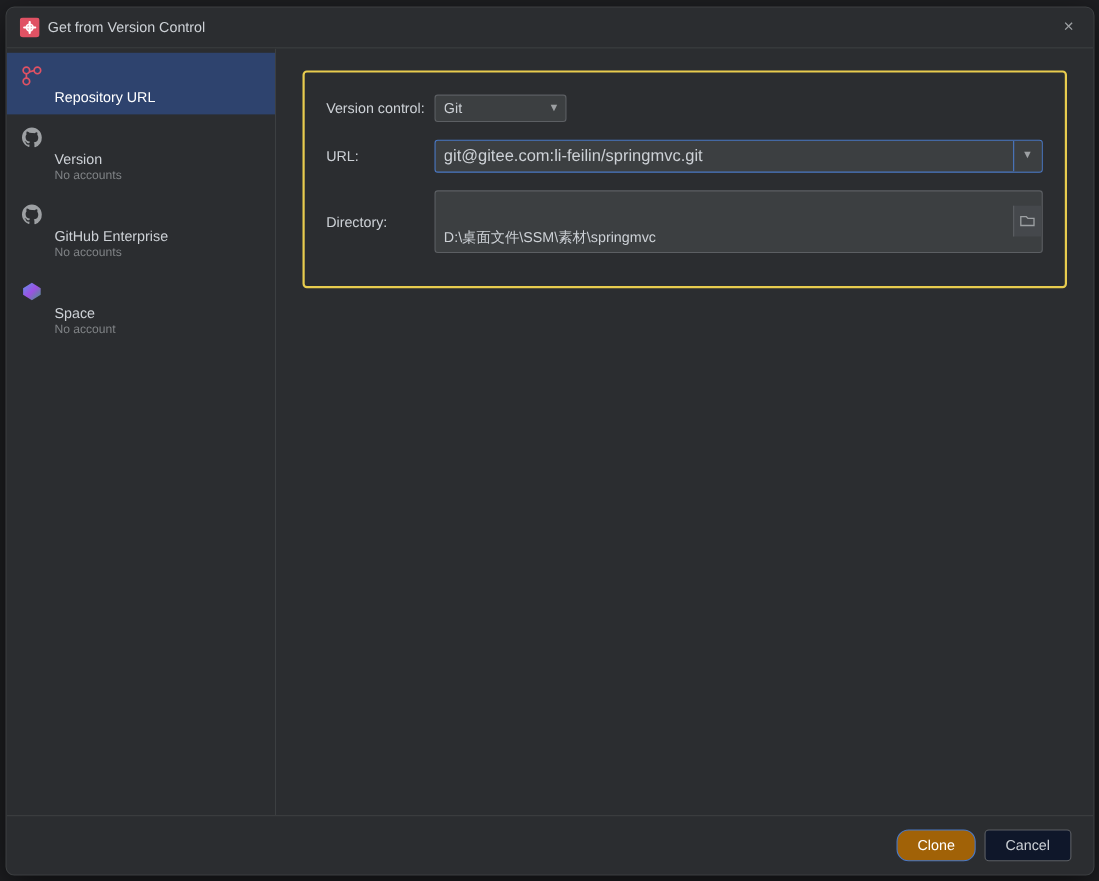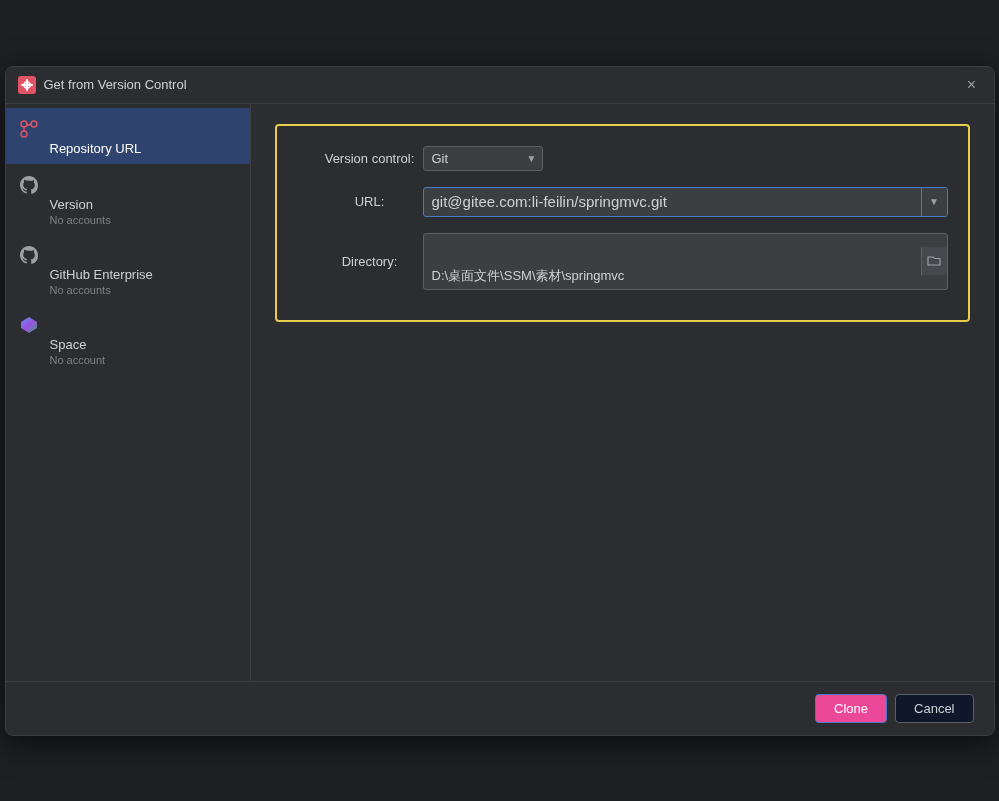--- a/index.html
+++ b/index.html
@@ -9,21 +9,21 @@
       justify-content: center;
       align-items: center;
       width: 999px;
       height: 801px;
       font-family: 'Segoe UI', Arial, sans-serif;
       font-size: 13px;
     }
 
     .dialog {
       width: 990px;
-      height: 670px;
+      height: 790px;
       background: #2b2d30;
       border: 1px solid #3c3f41;
       border-radius: 8px;
       display: flex;
       flex-direction: column;
       overflow: hidden;
       box-shadow: 0 8px 32px rgba(0,0,0,0.6);
     }
 
     .title-bar {
@@ -149,23 +149,22 @@
     }
 
     .form-row:last-child {
       margin-bottom: 0;
     }
 
     .form-label {
       color: #cdd1d6;
       font-size: 13px;
       min-width: 90px;
-      text-align: center;
-      flex-shrink: 0;
-      margin-left: 28px;
+      text-align: left;
+      flex-shrink: 0;
     }
 
     .form-control-wrapper {
       flex: 1;
       display: flex;
       gap: 4px;
     }
 
     
     .select-control {
@@ -279,23 +278,24 @@
 
     .btn {
       padding: 6px 18px;
       border-radius: 4px;
       font-size: 13px;
       cursor: pointer;
       border: 1px solid transparent;
     }
 
     .btn-primary {
-      background: #ec4899;
+      background: #a16207;
       color: #ffffff;
       border-color: #4a78c4;
+      border-radius: 11px;
     }
 
     .btn-secondary {
       background: #0f172a;
       color: #cdd1d6;
       border-color: #5c5f63;
     }
   </style>
 </head>
 <body>

